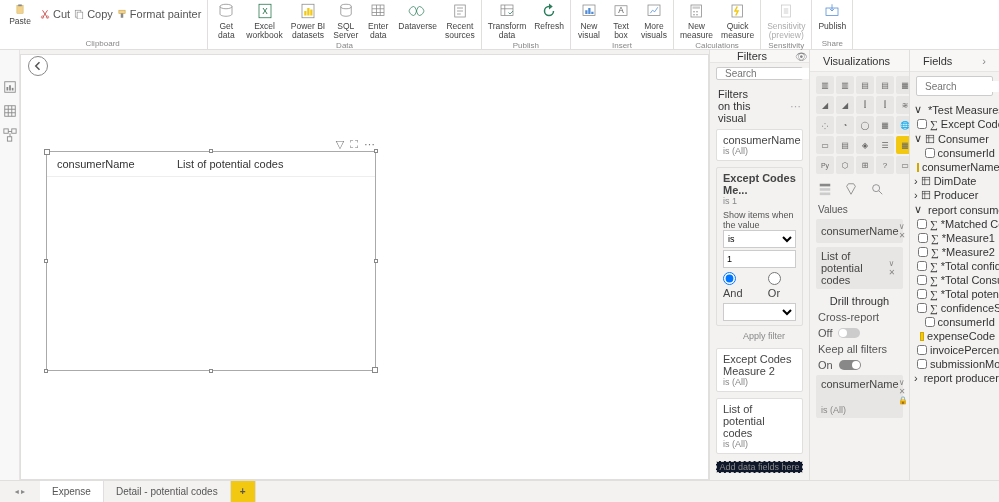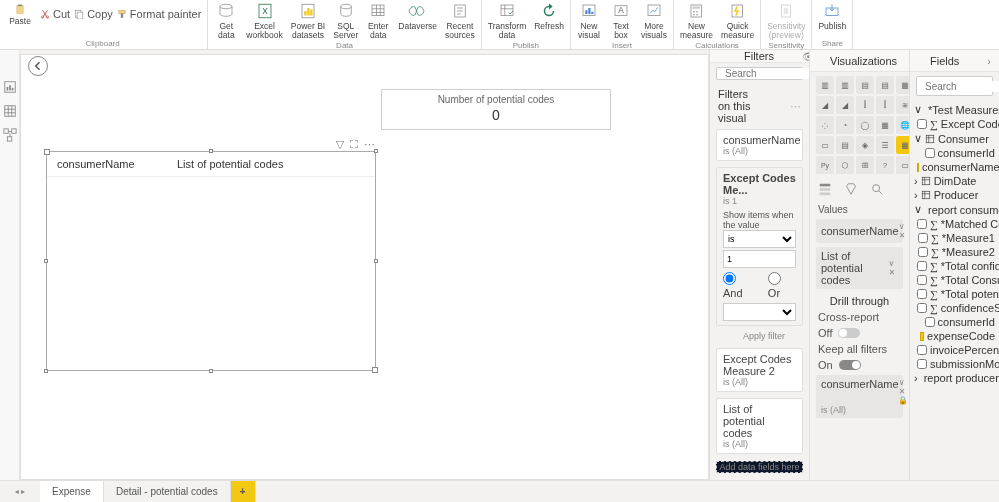--- a/index.html
+++ b/index.html
@@ -29,21 +29,21 @@
 .card-num { font-size:14px; text-align:center; padding-bottom:6px; }
 .visual-sel { border:1px solid #aaa; }
 .visual-sel::before,.visual-sel::after { content:""; position:absolute; width:4px; height:4px; background:#fff; border:1px solid #888; }
 .visual-sel::before { top:-3px; left:-3px; }
 .visual-sel::after { bottom:-3px; right:-3px; }
 .hdl { position:absolute; width:4px; height:4px; background:#fff; border:1px solid #888; }
 .vis-tools { position:absolute; top:-14px; right:0; display:flex; gap:6px; font-size:10px; color:#777; }
 .table-hdr { display:flex; padding:6px 10px; border-bottom:1px solid #eee; font-size:10px; color:#333; }
 .table-hdr div:first-child { width:120px; }
 .pane { position:absolute; top:50px; bottom:22px; background:#f3f2f1; border-left:1px solid #e1dfdd; display:flex; flex-direction:column; }
-.pane-hd { height:22px; display:flex; align-items:center; padding:0 20px; font-size:11px; color:#333; gap:14px; border-bottom:1px solid #e7e5e3; background:#f8f7f6; }
+.pane-hd { height:22px; display:flex; align-items:center; padding:0 13px; font-size:11px; color:#333; gap:14px; border-bottom:1px solid #e7e5e3; background:#f8f7f6; }
 .pane-hd .sp { flex:1; }
 .search-bx { margin:4px 6px; height:20px; border:1px solid #ccc; border-radius:2px; background:#fff; display:flex; align-items:center; padding:0 4px; gap:4px; }
 .search-bx input { border:none; outline:none; flex:1; font-size:10px; }
 .f-sect { padding:4px 8px 2px; font-size:10px; color:#333; display:flex; justify-content:space-between; align-items:center;gap:36px; }
 .f-card { margin:3px 6px; background:#fff; border:1px solid #e1dfdd; padding:4px 6px; font-size:9.5px; color:#444; border-radius:2px; }
 .f-card.exp { background:#f3f2f1; }
 .f-sub { font-size:9px; color:#888; }
 .sel { width:100%; height:18px; border:1px solid #ccc; font-size:9px; background:#fff; }
 .radio-row { display:flex; gap:10px; font-size:9.5px; padding:4px 6px; align-items:center; }
 .apply { text-align:right; font-size:9px; color:#888; padding:2px 24px 4px; }
@@ -305,24 +305,20 @@
       </svg></div>
   <div><svg viewBox="0 0 16 16">
         <rect x="1" y="1" width="5" height="5" fill="none" stroke="#888"></rect>
         <rect x="10" y="1" width="5" height="5" fill="none" stroke="#888"></rect>
         <rect x="5" y="10" width="5" height="5" fill="none" stroke="#888"></rect>
         <path d="M6 4h4M8 6v4" stroke="#888"></path>
       </svg></div>
 </div>
 
 <div class="canvas">
-  <div class="card" style="top:34px;left:360px;width:230px;">
-    <div class="card-title">Number of potential codes</div>
-    <div class="card-num">0</div>
-  </div>
   <div class="card visual-sel" style="top:96px;left:25px;width:330px;height:220px;">
     <div class="vis-tools">
       <span>▽</span>
       <span>⛶</span>
       <span>⋯</span>
     </div>
     <span class="hdl" style="top:-3px;right:-3px"></span>
       <span class="hdl" style="bottom:-3px;left:-3px"></span>
     <span class="hdl" style="top:50%;left:-3px;margin-top:-2px"></span>
       <span class="hdl" style="top:50%;right:-3px;margin-top:-2px"></span>

